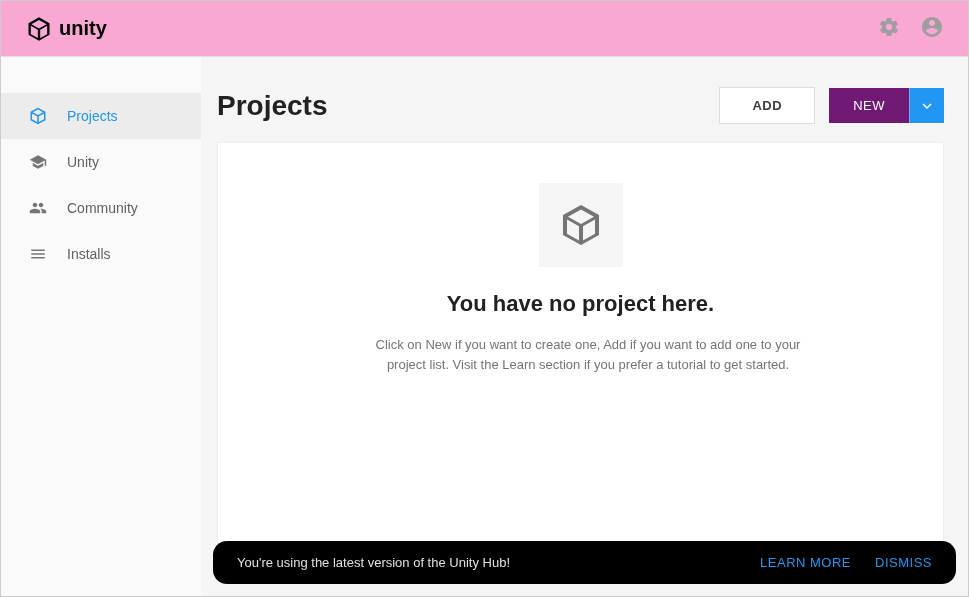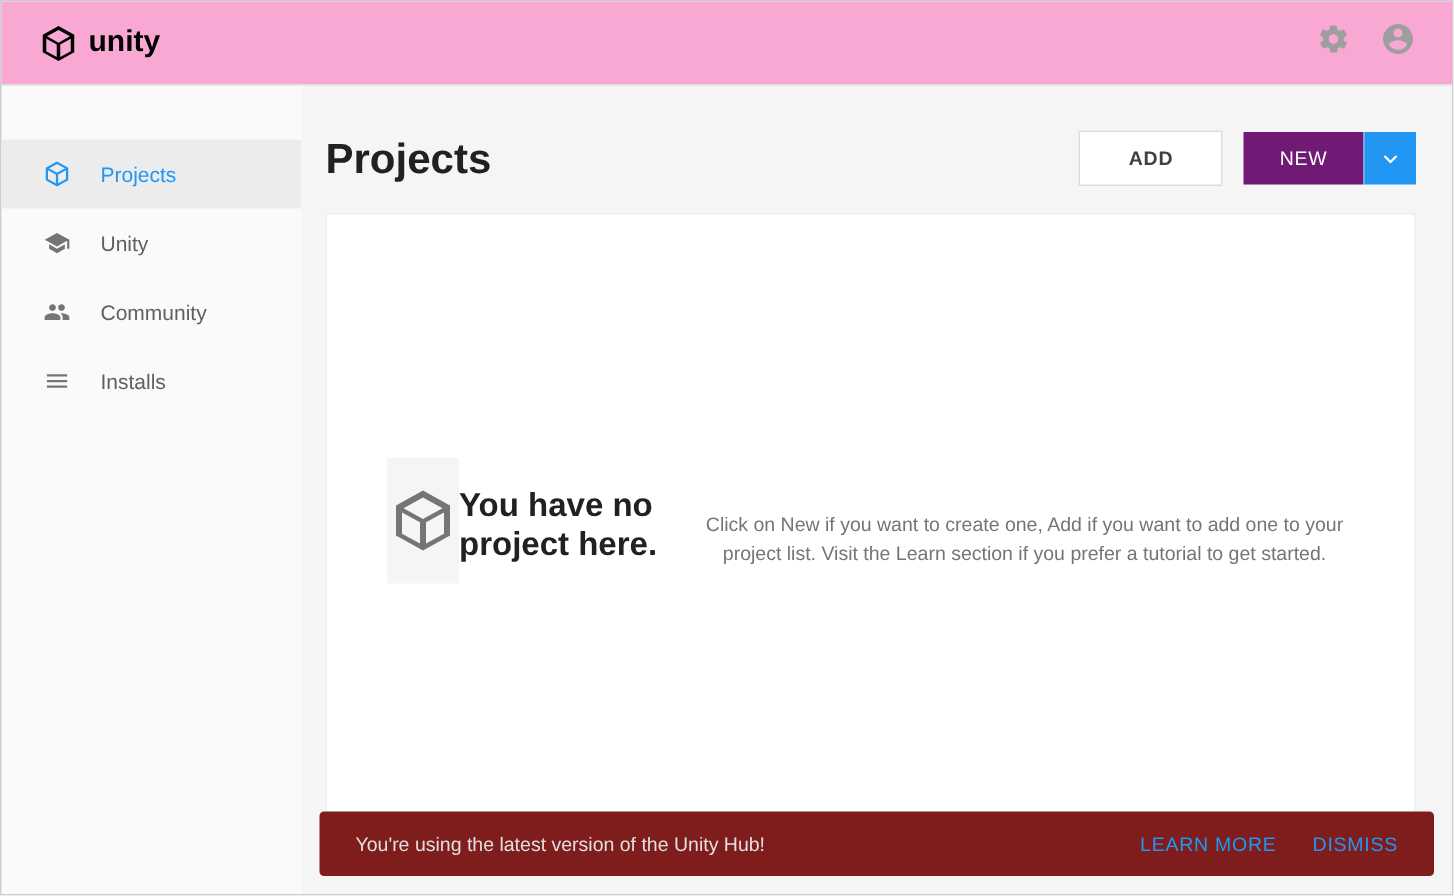--- a/index.html
+++ b/index.html
@@ -28,26 +28,26 @@
     .sidebar-icon { width: 18px; height: 18px; display: flex; align-items: center; justify-content: center; color: #757575; }
     
     .main { flex: 1; background: #f5f5f5; padding: 0 24px 20px 16px; display: flex; flex-direction: column; position: relative; }
     .main-header { display: flex; align-items: center; padding: 30px 0 18px 0; }
     .page-title { font-size: 28px; font-weight: 600; color: #212121; flex: 1; }
     .btn-add { background: #fff; border: 1px solid #ddd; color: #404040; font-size: 13px; font-weight: 700; padding: 10px 32px; cursor: pointer; letter-spacing: 0.5px; }
     .btn-group-new { display: flex; margin-left: 14px; }
     .btn-new { background: #701a75; color: #fff; border: none; font-size: 13px; font-weight: 500; padding: 10px 24px; cursor: pointer; letter-spacing: 0.5px; }
     .btn-new-dropdown { background: #2196f3; color: #fff; border: none; border-left: 1px solid rgba(255,255,255,0.3); padding: 10px 12px; cursor: pointer; display: flex; align-items: center; }
     
-    .content-card { background: #fff; flex: 1; display: flex; flex-direction: row; align-items: center; padding: 40px; border: 1px solid #eee; }
+    .content-card { background: #fff; flex: 1; display: flex; flex-direction: column; align-items: center; padding: 40px; border: 1px solid #eee; }
     .empty-icon { width: 84px; height: 84px; background: #f5f5f5; display: flex; align-items: center; justify-content: center; margin-bottom: 24px; }
     .empty-title { font-size: 22px; font-weight: 700; color: #212121; margin-bottom: 18px; }
     .empty-desc { font-size: 13px; color: #757575; text-align: center; max-width: 440px; line-height: 1.5; margin-left: 15px; }
     
-    .toast { position: absolute; bottom: 12px; left: 12px; right: 12px; background: #7f1d1d; color: #e0e0e0; display: flex; align-items: center; padding: 14px 24px; font-size: 13px; border-radius: 3px; }
+    .toast { position: absolute; bottom: 12px; left: 12px; right: 12px; background: #000000; color: #e0e0e0; display: flex; align-items: center; padding: 14px 24px; font-size: 13px; border-radius: 14px; }
     .toast-msg { flex: 1; }
     .toast-action { color: #2196f3; font-weight: 500; margin-left: 24px; cursor: pointer; font-size: 13px; letter-spacing: 0.5px; }
   </style>
 </head>
 <body>
 
 <div class="window">
 
 
   <div class="header">

